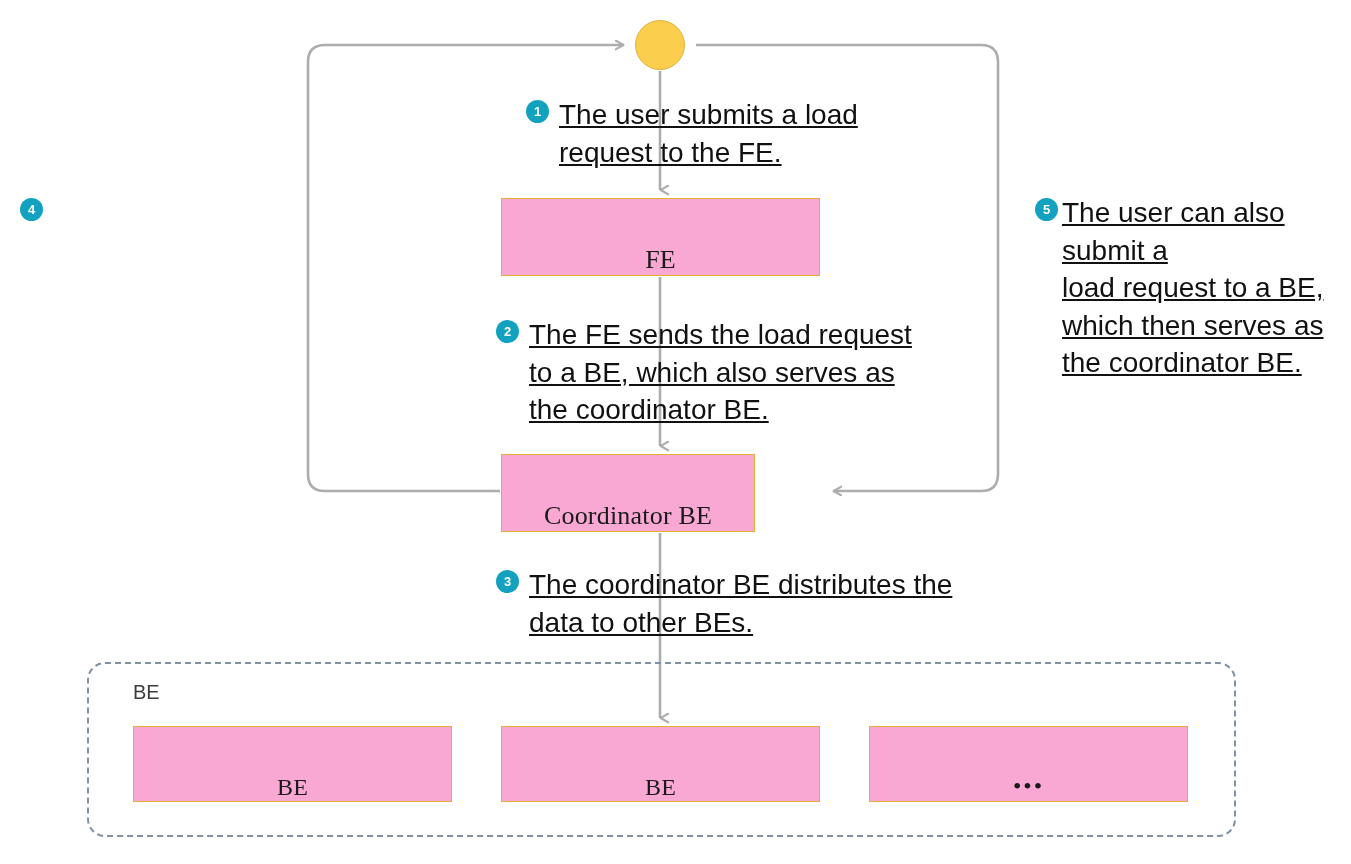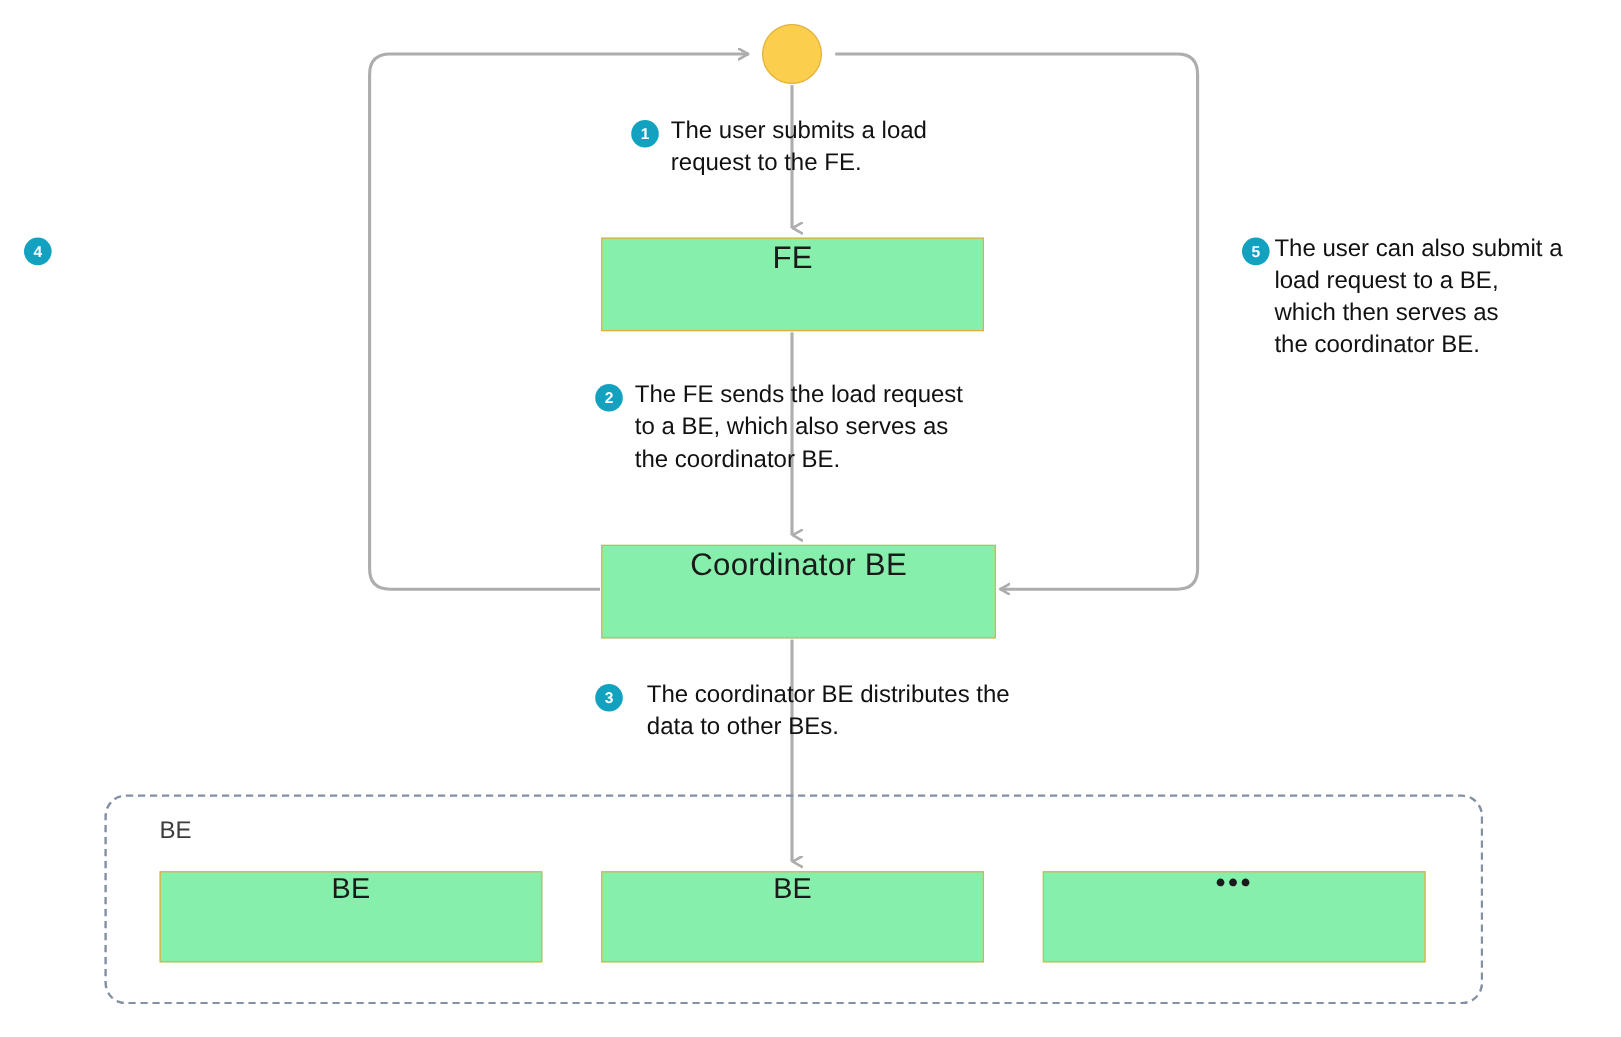--- a/index.html
+++ b/index.html
@@ -24,31 +24,32 @@
     top: 0;
     width: 1351px;
     height: 864px;
     pointer-events: none;
   }
 
   
   .node {
     position: absolute;
     box-sizing: border-box;
-    background: #86efac;
+    background: #f9a8d4;
     border: 1px solid #E2B03A;
     display: flex;
-    align-items: flex-start;
+    align-items: flex-end;
     justify-content: center;
     color: #1a1a1a;
     font-weight: 400;
     letter-spacing: 0.2px;
+    font-family: Liberation Serif, serif;
   }
   .node-fe      { left: 501px; top: 198px; width: 319px; height: 78px; font-size: 26px; }
-  .node-coord   { left: 501px; top: 454px; width: 329px; height: 78px; font-size: 26px; }
+  .node-coord   { left: 501px; top: 454px; width: 254px; height: 78px; font-size: 26px; }
   .node-be-1    { left: 133px; top: 726px; width: 319px; height: 76px; font-size: 24px; }
   .node-be-2    { left: 501px; top: 726px; width: 319px; height: 76px; font-size: 24px; }
   .node-be-3    { left: 869px; top: 726px; width: 319px; height: 76px; font-size: 24px; }
   .ellipsis-glyph {
     font-size: 24px;
     letter-spacing: 2px;
     line-height: 1;
     transform: translateY(-3px);
   }
 
@@ -101,34 +102,35 @@
     color: #ffffff;
     font-size: 13px;
     font-weight: 700;
     display: flex;
     align-items: center;
     justify-content: center;
     margin-top: 4px;
     box-sizing: border-box;
   }
   .step-text {
-    font-size: 20px;
+    font-size: 28px;
     line-height: 1.34;
     color: #111111;
     white-space: pre-line;
+    text-decoration: underline;
   }
 
   .step-1 { left: 526px; top: 96px; }
   .step-1 .step-text { margin-left: 10px; }
 
   .step-2 { left: 496px; top: 316px; }
   .step-2 .step-text { margin-left: 10px; }
 
   .step-3 { left: 496px; top: 566px; }
-  .step-3 .step-text { margin-left: 20px; }
+  .step-3 .step-text { margin-left: 10px; }
 
   .step-4 { left: 20px; top: 194px; }
   .step-4 .step-text { margin-left: 12px; }
 
   .step-5 { left: 1035px; top: 194px; }
   .step-5 .step-text { margin-left: 4px; }
 </style>
 </head>
 <body>
 

